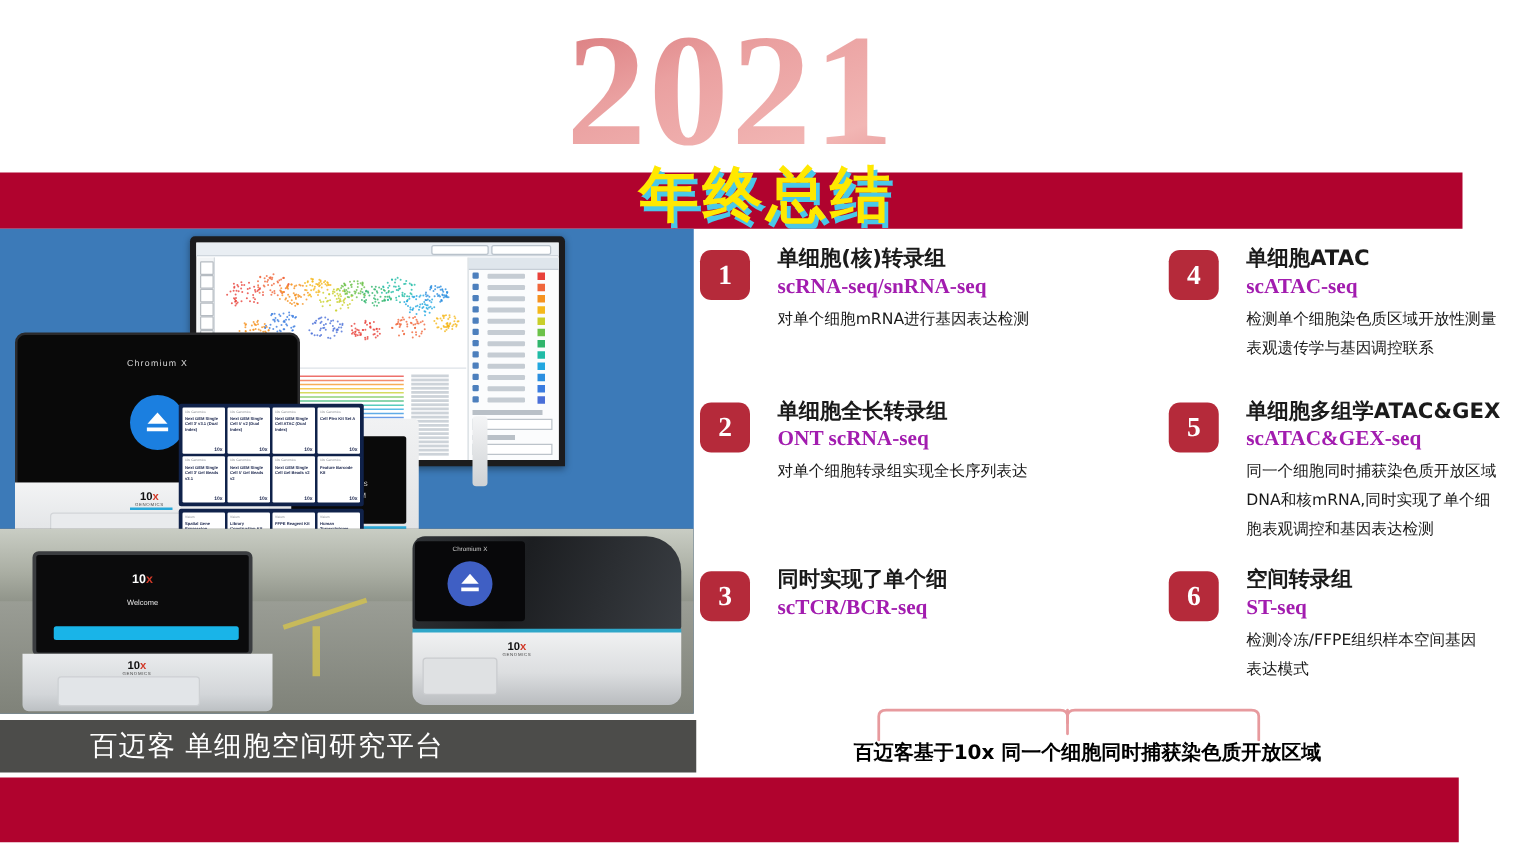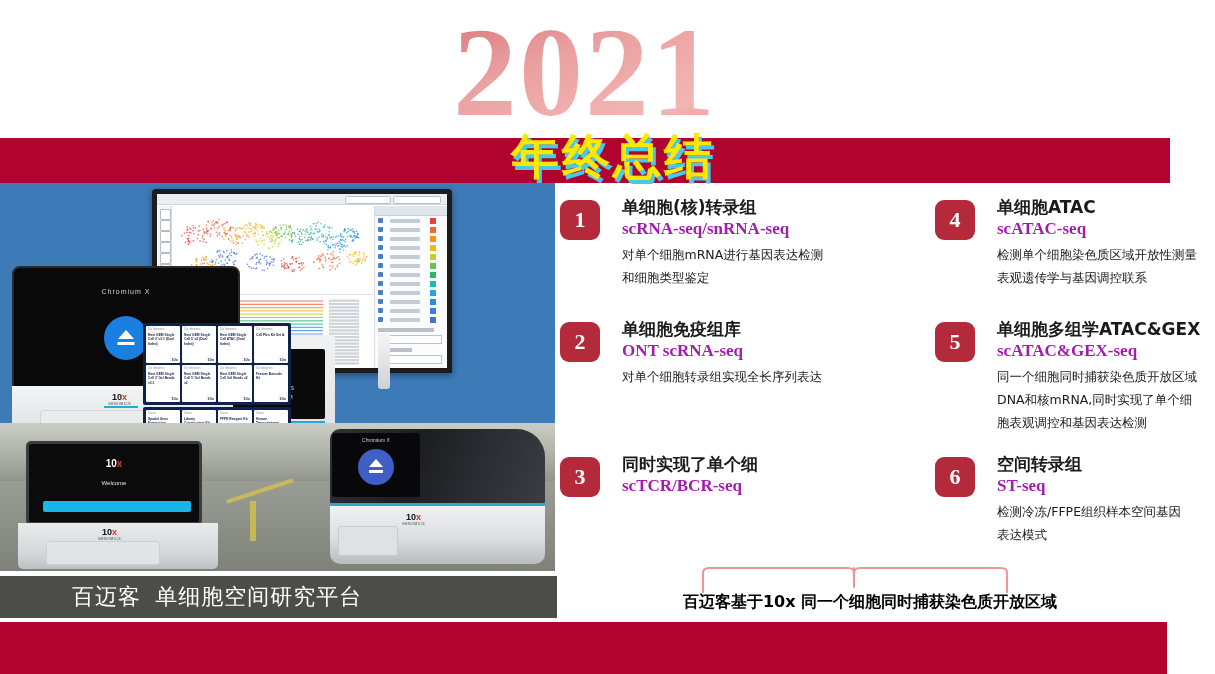--- a/index.html
+++ b/index.html
@@ -153,21 +153,21 @@
   
   .pipette{position:absolute;left:378px;top:150px;width:12px;height:56px;
     background:linear-gradient(180deg,#f4f5f6 0%,#cfd2d5 100%);border-radius:3px;}
 
   
   .caption-bar{
     position:absolute;left:0;top:576px;width:557px;height:42px;
     background:#4c4c4a;display:flex;align-items:center;
   }
   .caption-text{
-    color:#ffffff;font-family:Liberation Mono, monospace;
+    color:#ffffff;font-family:Liberation Sans, sans-serif;
     font-size:22px;letter-spacing:1px;padding-left:72px;white-space:nowrap;
   }
 
   .red-band-bottom{
     position:absolute;left:0;top:622px;width:1167px;height:52px;background:#b0032e;
   }
 
   
   .list{
     position:absolute;left:560px;top:190px;width:640px;height:400px;
@@ -1238,28 +1238,27 @@
 </div>
 
 <div class="list" id="service-list">
     <div class="item" style="left: 0px; top: 10px;">
       <div class="badge" style="background: rgb(181, 42, 58);">1</div>
       <div class="txt">
         <div class="t-cn">单细胞(核)转录组</div>
         <div class="t-en">scRNA-seq/snRNA-seq</div>
         <div class="t-desc">
           <div>对单个细胞mRNA进行基因表达检测</div>
-          <div>和细胞类型鉴定</div>
         </div>
       </div>
     </div>
     <div class="item" style="left: 0px; top: 132px;">
       <div class="badge" style="background: rgb(181, 42, 58);">2</div>
       <div class="txt">
-        <div class="t-cn">单细胞免疫组库</div>
+        <div class="t-cn">单细胞全长转录组</div>
         <div class="t-en">ONT scRNA-seq</div>
         <div class="t-desc">
           <div>对单个细胞转录组实现全长序列表达</div>
         </div>
       </div>
     </div>
     <div class="item" style="left: 0px; top: 267px;">
       <div class="badge" style="background: rgb(181, 42, 58);">3</div>
       <div class="txt">
         <div class="t-cn">同时实现了单个细</div>

